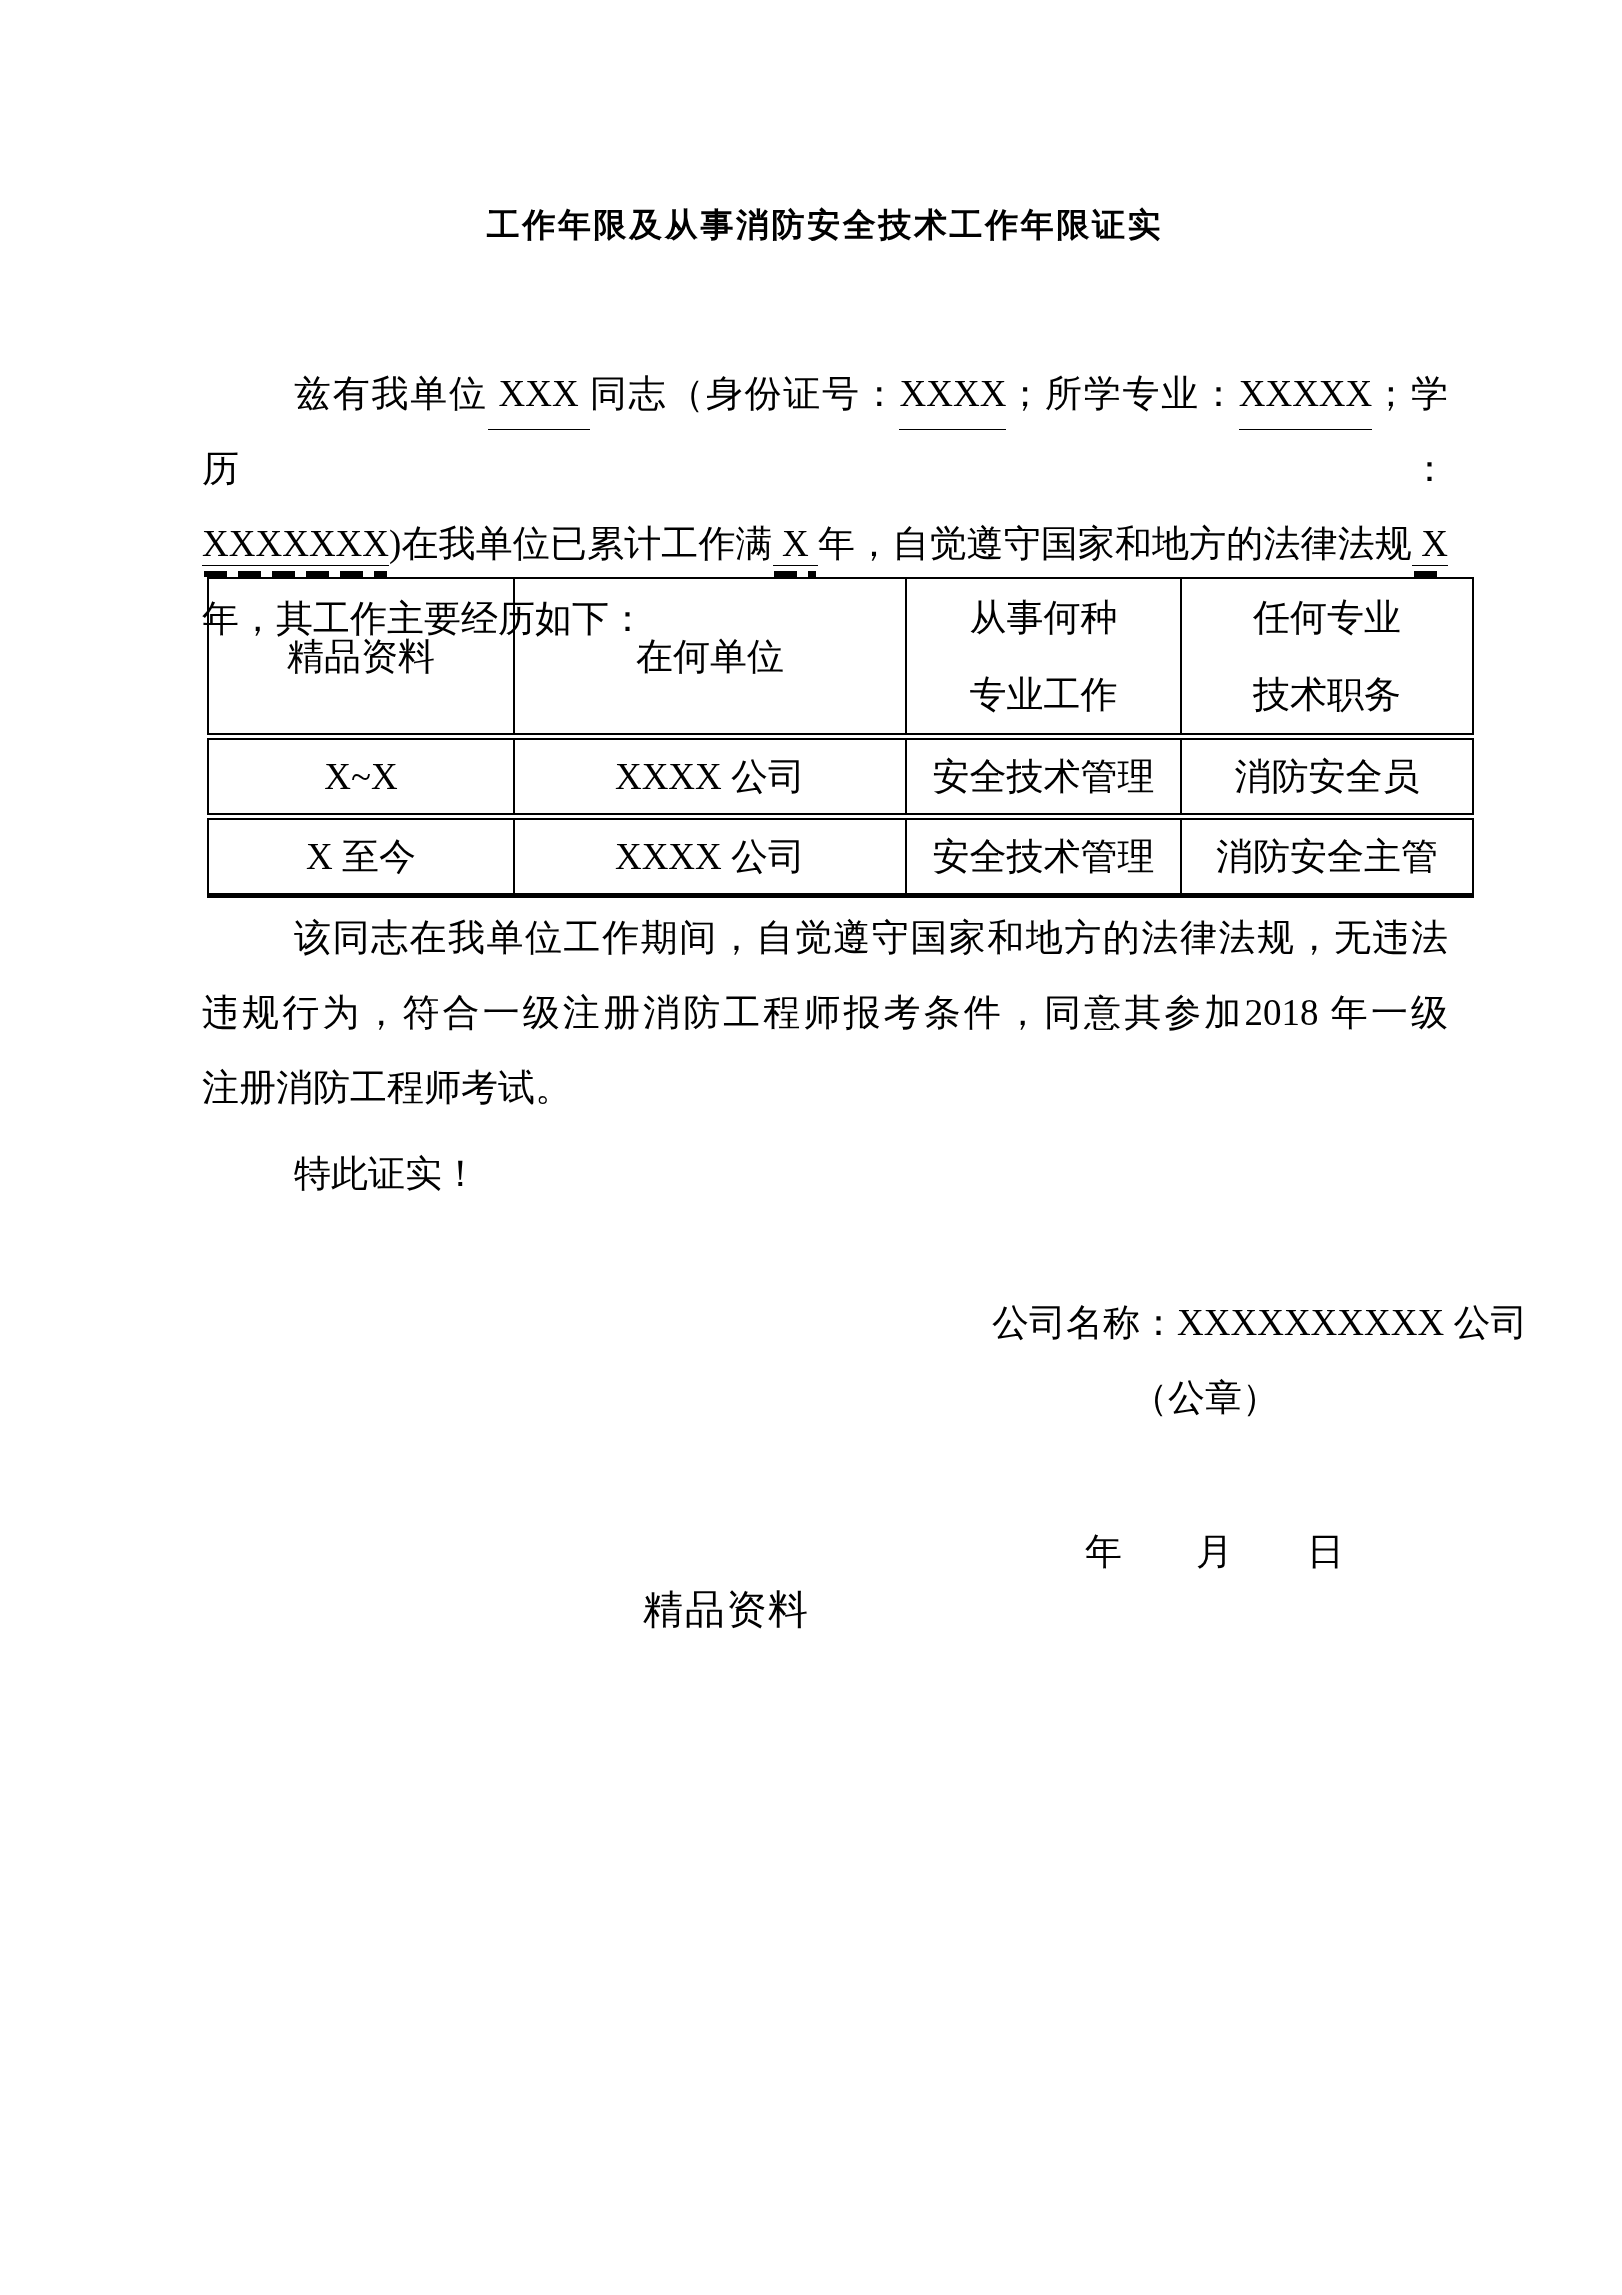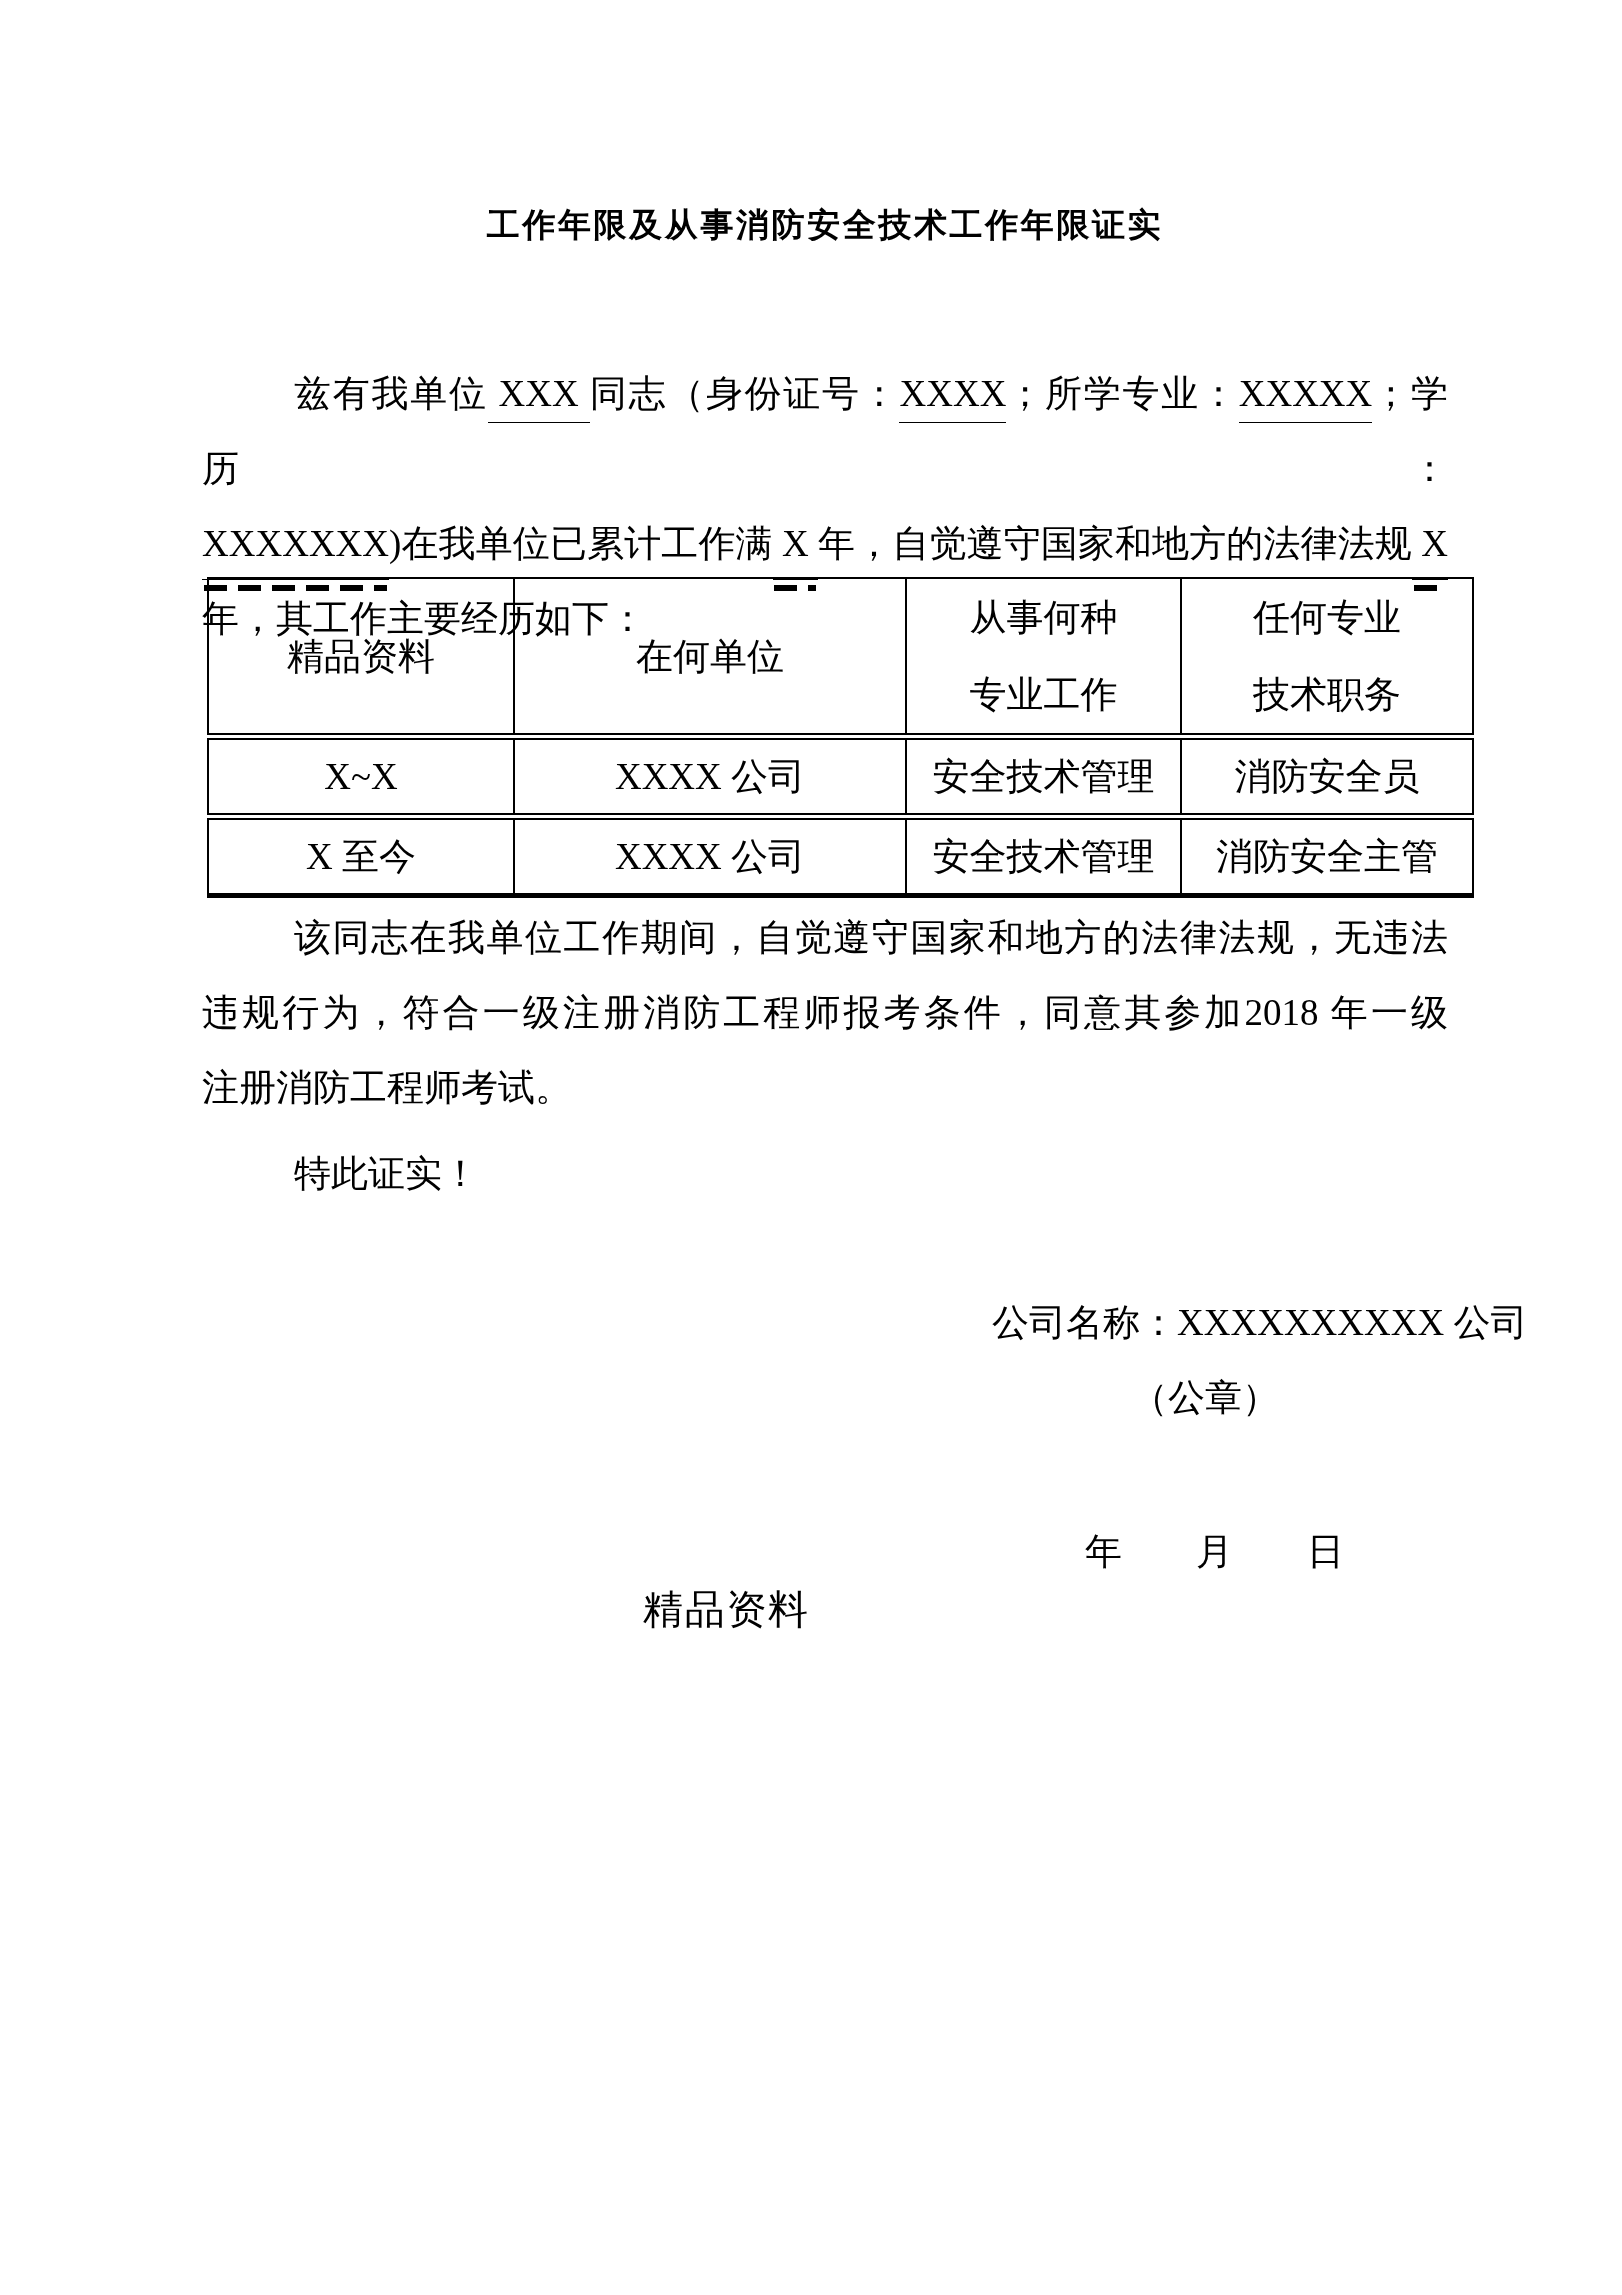--- a/index.html
+++ b/index.html
@@ -20,23 +20,23 @@
   }
   .para{
     position:absolute;left:202px;width:1246px;
     font-size:37px;line-height:75px;
   }
   .line{white-space:nowrap;}
   .line.just{white-space:normal;text-align:justify;text-align-last:justify;}
   .line.indent{text-indent:92px;}
   .line.pushdown{margin-top:10.5px;}
   
-  .u{border-bottom:1.7px solid #000;padding-bottom:8px;}
+  .u{border-bottom:1.7px solid #000;padding-bottom:15px;}
   
-  .ud{border-bottom:1.7px solid #000;padding-bottom:15px;position:relative;}
+  .ud{border-bottom:1.7px solid #000;padding-bottom:1px;position:relative;}
   .ud::after{
     content:"";position:absolute;left:1.7px;right:1.7px;bottom:-12.2px;height:6.1px;
     background:repeating-linear-gradient(90deg,#000 0 23px,transparent 23px 34px);
   }
   .work-table{
     position:absolute;left:207px;top:577px;width:1265px;
     border-collapse:collapse;table-layout:fixed;
     font-size:37px;
   }
   .work-table th,.work-table td{

